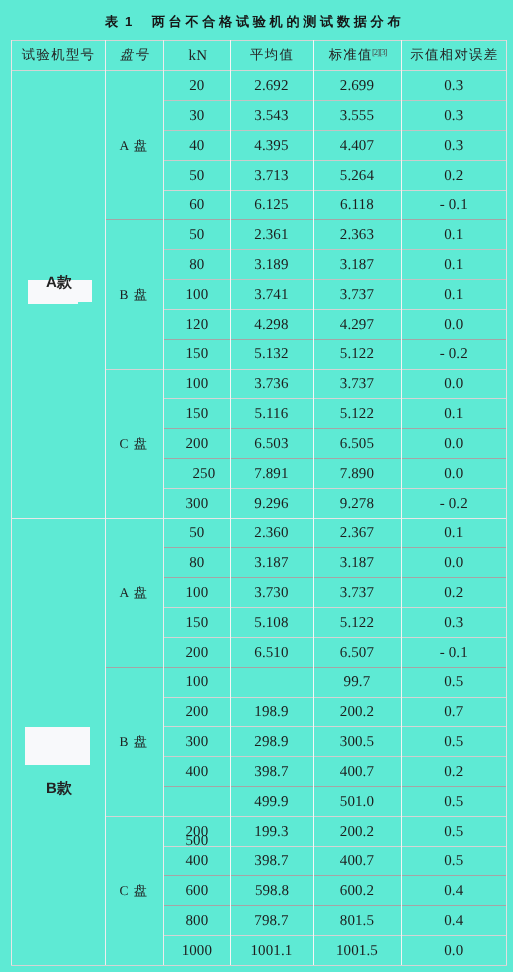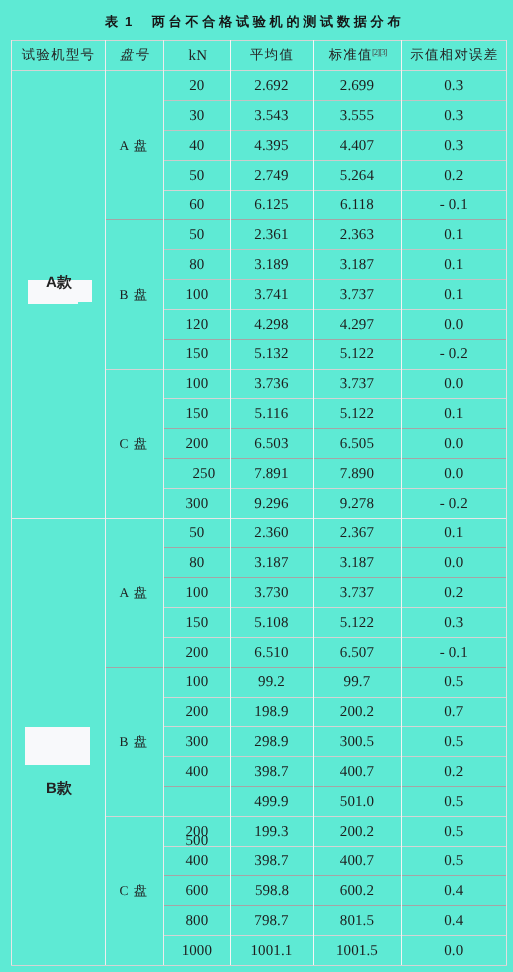--- a/index.html
+++ b/index.html
@@ -165,21 +165,21 @@
   <div class="cell num" style="left:401.40px;top:70.30px;width:104.80px;height:29.82px;">0.3</div>
   <div class="cell num" style="left:163.30px;top:100.12px;width:67.10px;height:29.82px;">30</div>
   <div class="cell num" style="left:230.40px;top:100.12px;width:82.10px;height:29.82px;text-align:right;">3.543</div>
   <div class="cell num" style="left:312.50px;top:100.12px;width:88.90px;height:29.82px;">3.555</div>
   <div class="cell num" style="left:401.40px;top:100.12px;width:104.80px;height:29.82px;">0.3</div>
   <div class="cell num" style="left:163.30px;top:129.94px;width:67.10px;height:29.82px;">40</div>
   <div class="cell num" style="left:230.40px;top:129.94px;width:82.10px;height:29.82px;">4.395</div>
   <div class="cell num" style="left:312.50px;top:129.94px;width:88.90px;height:29.82px;">4.407</div>
   <div class="cell num" style="left:401.40px;top:129.94px;width:104.80px;height:29.82px;">0.3</div>
   <div class="cell num" style="left:163.30px;top:159.76px;width:67.10px;height:29.82px;">50</div>
-  <div class="cell num" style="left:230.40px;top:159.76px;width:82.10px;height:29.82px;">2.749</div>
+  <div class="cell num" style="left:230.40px;top:159.76px;width:82.10px;height:29.82px;">3.713</div>
   <div class="cell num" style="left:312.50px;top:159.76px;width:88.90px;height:29.82px;">5.264</div>
   <div class="cell num" style="left:401.40px;top:159.76px;width:104.80px;height:29.82px;">0.2</div>
   <div class="cell num" style="left:163.30px;top:189.58px;width:67.10px;height:29.82px;">60</div>
   <div class="cell num" style="left:230.40px;top:189.58px;width:82.10px;height:29.82px;">6.125</div>
   <div class="cell num" style="left:312.50px;top:189.58px;width:88.90px;height:29.82px;">6.118</div>
   <div class="cell num" style="left:401.40px;top:189.58px;width:104.80px;height:29.82px;">- 0.1</div>
   <div class="cell num" style="left:163.30px;top:219.40px;width:67.10px;height:29.82px;">50</div>
   <div class="cell num" style="left:230.40px;top:219.40px;width:82.10px;height:29.82px;">2.361</div>
   <div class="cell num" style="left:312.50px;top:219.40px;width:88.90px;height:29.82px;">2.363</div>
   <div class="cell num" style="left:401.40px;top:219.40px;width:104.80px;height:29.82px;">0.1</div>
@@ -233,21 +233,20 @@
   <div class="cell num" style="left:401.40px;top:577.24px;width:104.80px;height:29.82px;">0.2</div>
   <div class="cell num" style="left:163.30px;top:607.06px;width:67.10px;height:29.82px;">150</div>
   <div class="cell num" style="left:230.40px;top:607.06px;width:82.10px;height:29.82px;">5.108</div>
   <div class="cell num" style="left:312.50px;top:607.06px;width:88.90px;height:29.82px;">5.122</div>
   <div class="cell num" style="left:401.40px;top:607.06px;width:104.80px;height:29.82px;">0.3</div>
   <div class="cell num" style="left:163.30px;top:636.88px;width:67.10px;height:29.82px;">200</div>
   <div class="cell num" style="left:230.40px;top:636.88px;width:82.10px;height:29.82px;">6.510</div>
   <div class="cell num" style="left:312.50px;top:636.88px;width:88.90px;height:29.82px;">6.507</div>
   <div class="cell num" style="left:401.40px;top:636.88px;width:104.80px;height:29.82px;">- 0.1</div>
   <div class="cell num" style="left:163.30px;top:666.70px;width:67.10px;height:29.82px;">100</div>
-  <div class="cell num" style="left:230.40px;top:666.70px;width:82.10px;height:29.82px;">99.2</div>
   <div class="cell num" style="left:312.50px;top:666.70px;width:88.90px;height:29.82px;">99.7</div>
   <div class="cell num" style="left:401.40px;top:666.70px;width:104.80px;height:29.82px;">0.5</div>
   <div class="cell num" style="left:163.30px;top:696.52px;width:67.10px;height:29.82px;">200</div>
   <div class="cell num" style="left:230.40px;top:696.52px;width:82.10px;height:29.82px;">198.9</div>
   <div class="cell num" style="left:312.50px;top:696.52px;width:88.90px;height:29.82px;">200.2</div>
   <div class="cell num" style="left:401.40px;top:696.52px;width:104.80px;height:29.82px;">0.7</div>
   <div class="cell num" style="left:163.30px;top:726.34px;width:67.10px;height:29.82px;">300</div>
   <div class="cell num" style="left:230.40px;top:726.34px;width:82.10px;height:29.82px;">298.9</div>
   <div class="cell num" style="left:312.50px;top:726.34px;width:88.90px;height:29.82px;">300.5</div>
   <div class="cell num" style="left:401.40px;top:726.34px;width:104.80px;height:29.82px;">0.5</div>

